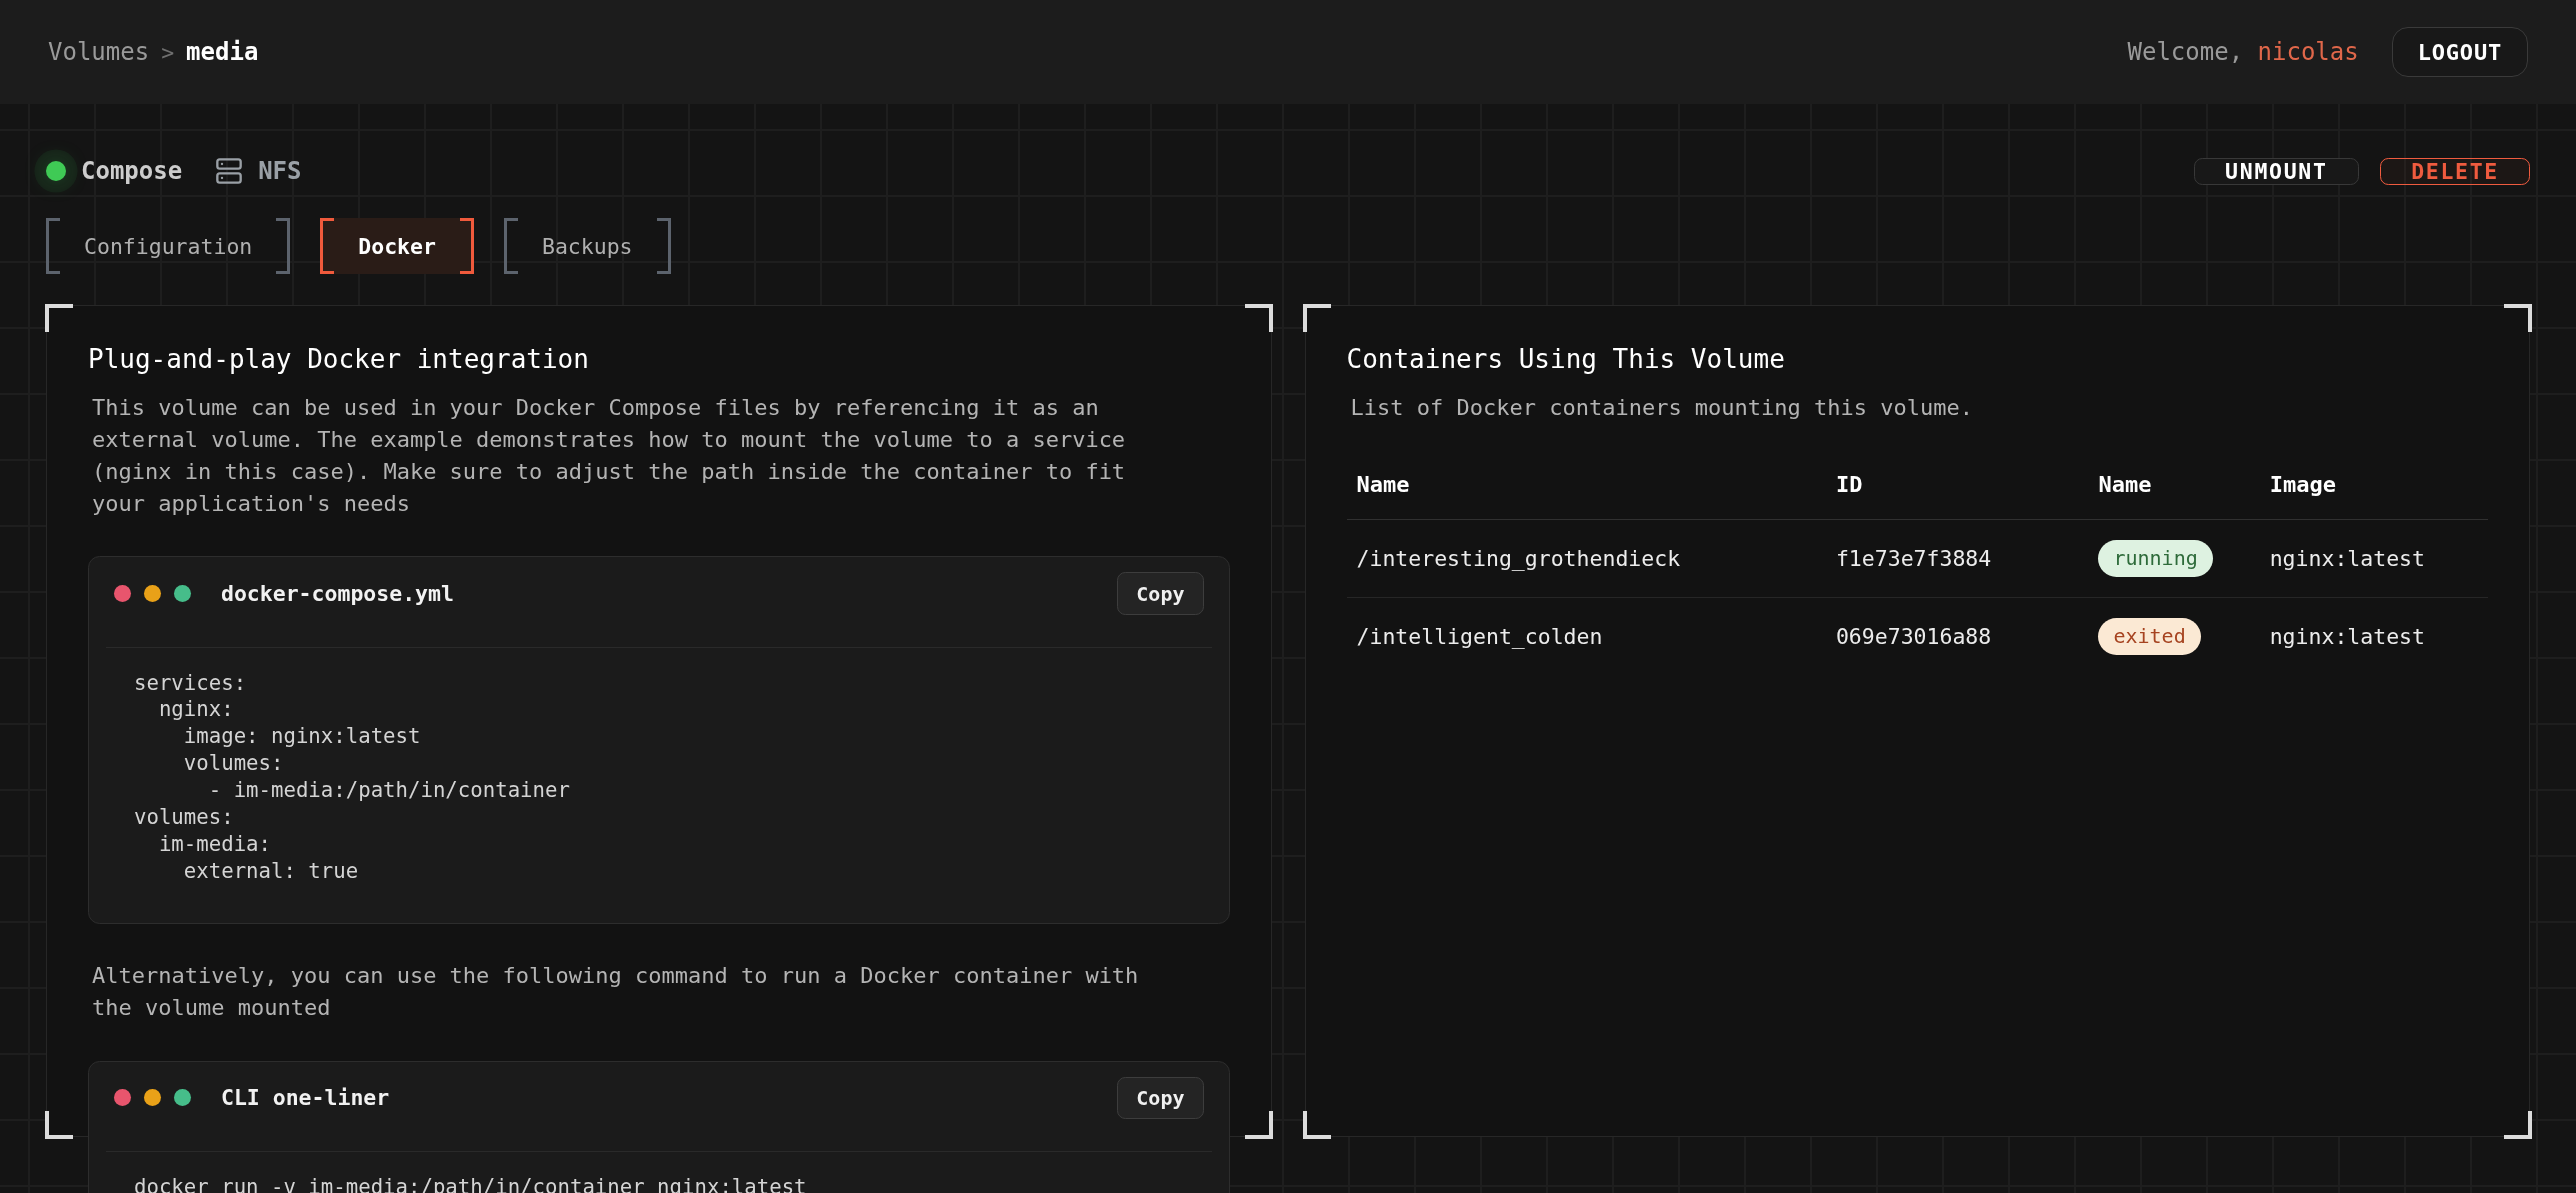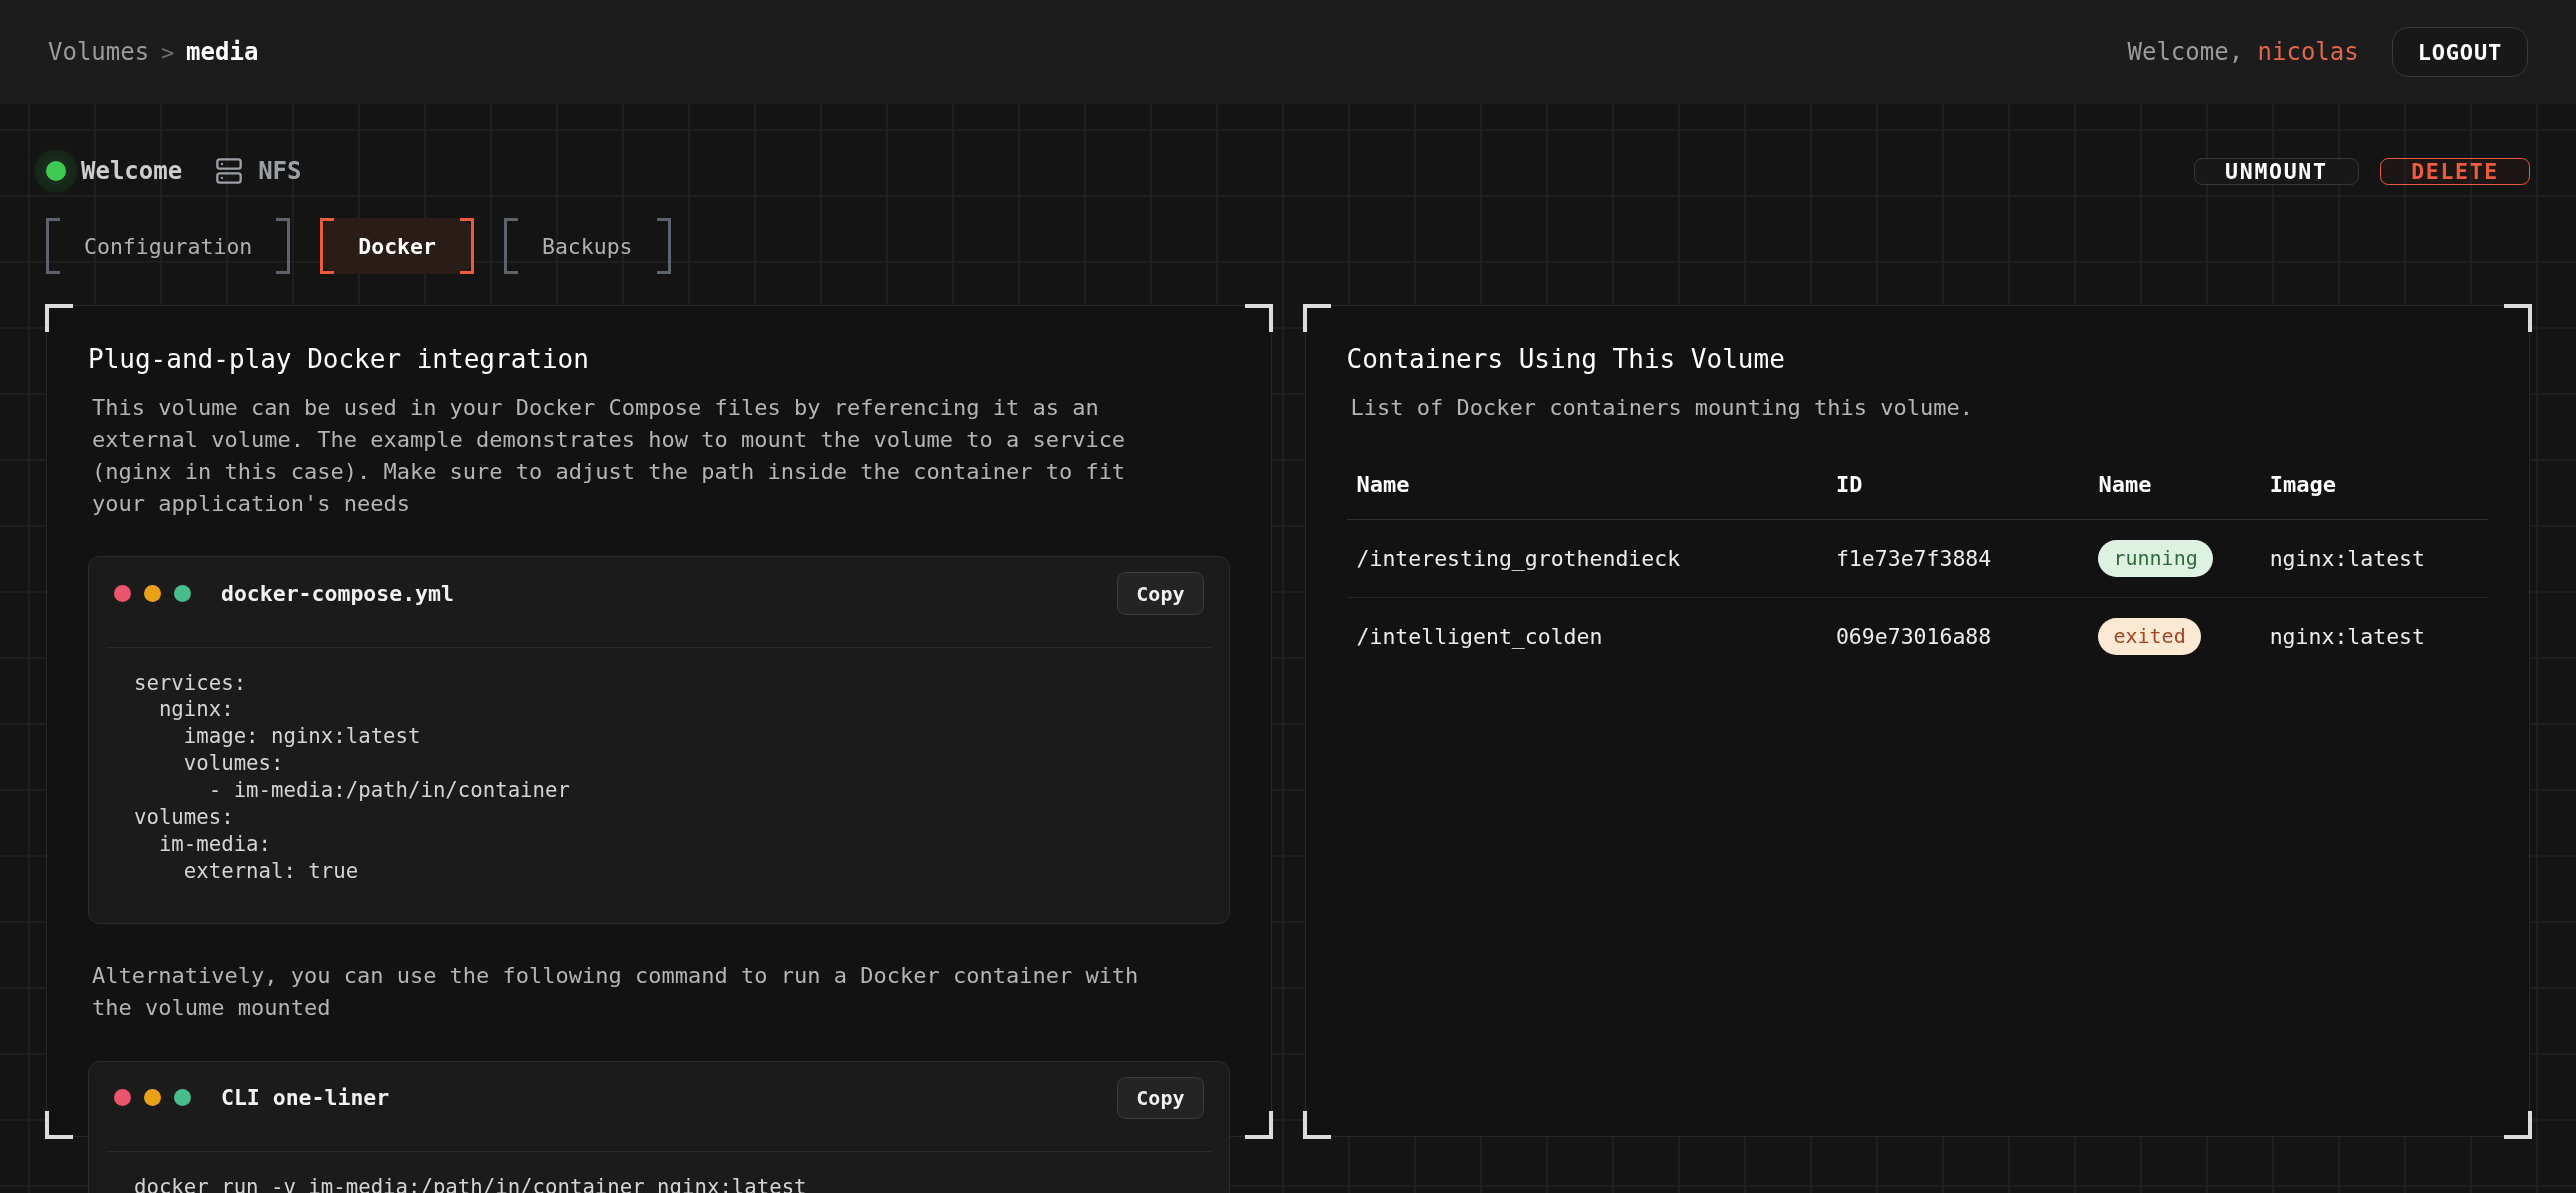--- a/index.html
+++ b/index.html
@@ -68,21 +68,21 @@
 
   
   .tabs { margin-top:33px; display:flex; align-items:stretch; gap:30px; }
   .tab {
     position:relative; height:56px; display:flex; align-items:center;
     padding:0 38px; font-size:21.5px; color:#b0b0b0; cursor:pointer; user-select:none;
   }
   .tab .bk { position:absolute; top:0; bottom:0; width:14px; pointer-events:none; }
   .tab .bk-l { left:0;  border-left:3.3px solid #5c636d; border-top:3.3px solid #5c636d; border-bottom:3.3px solid #5c636d; }
   .tab .bk-r { right:0; border-right:3.3px solid #5c636d; border-top:3.3px solid #5c636d; border-bottom:3.3px solid #5c636d; }
-  .tab.active { background:#2a1c17; color:#ffffff; font-weight:bold;border-radius:18px; }
+  .tab.active { background:#2a1c17; color:#ffffff; font-weight:bold; }
   .tab.active .bk-l { border-color:#f05a3c; }
   .tab.active .bk-r { border-color:#f05a3c; }
 
   
   .panels { margin-top:31px; display:flex; gap:33px; height:832px; }
   .panel {
     flex:1; position:relative; background:#121212;
     border:1.7px solid #272727; padding:38px 41px;
   }
   .corner { position:absolute; width:28px; height:28px; pointer-events:none; }
@@ -152,21 +152,21 @@
     <span class="welcome"><span>Welcome, </span><span class="username">nicolas</span></span>
     <button class="logout-btn">LOGOUT</button>
   </div>
 </header>
 
 <div class="main">
 
   <div class="status-row">
     <div class="status-left">
       <span class="status-dot"></span>
-      <span class="mounted-label">Welcome</span>
+      <span class="mounted-label">Compose</span>
       <svg class="server-icon" viewBox="0 0 24 24" fill="none" stroke="currentColor" stroke-width="2" stroke-linecap="round" stroke-linejoin="round">
         <rect x="2" y="2" width="20" height="8" rx="2"></rect>
         <rect x="2" y="14" width="20" height="8" rx="2"></rect>
         <line x1="6" y1="6" x2="6.01" y2="6"></line>
         <line x1="6" y1="18" x2="6.01" y2="18"></line>
       </svg>
       <span class="nfs-label">NFS</span>
     </div>
     <div class="status-actions">
       <button class="btn unmount-btn">UNMOUNT</button>

